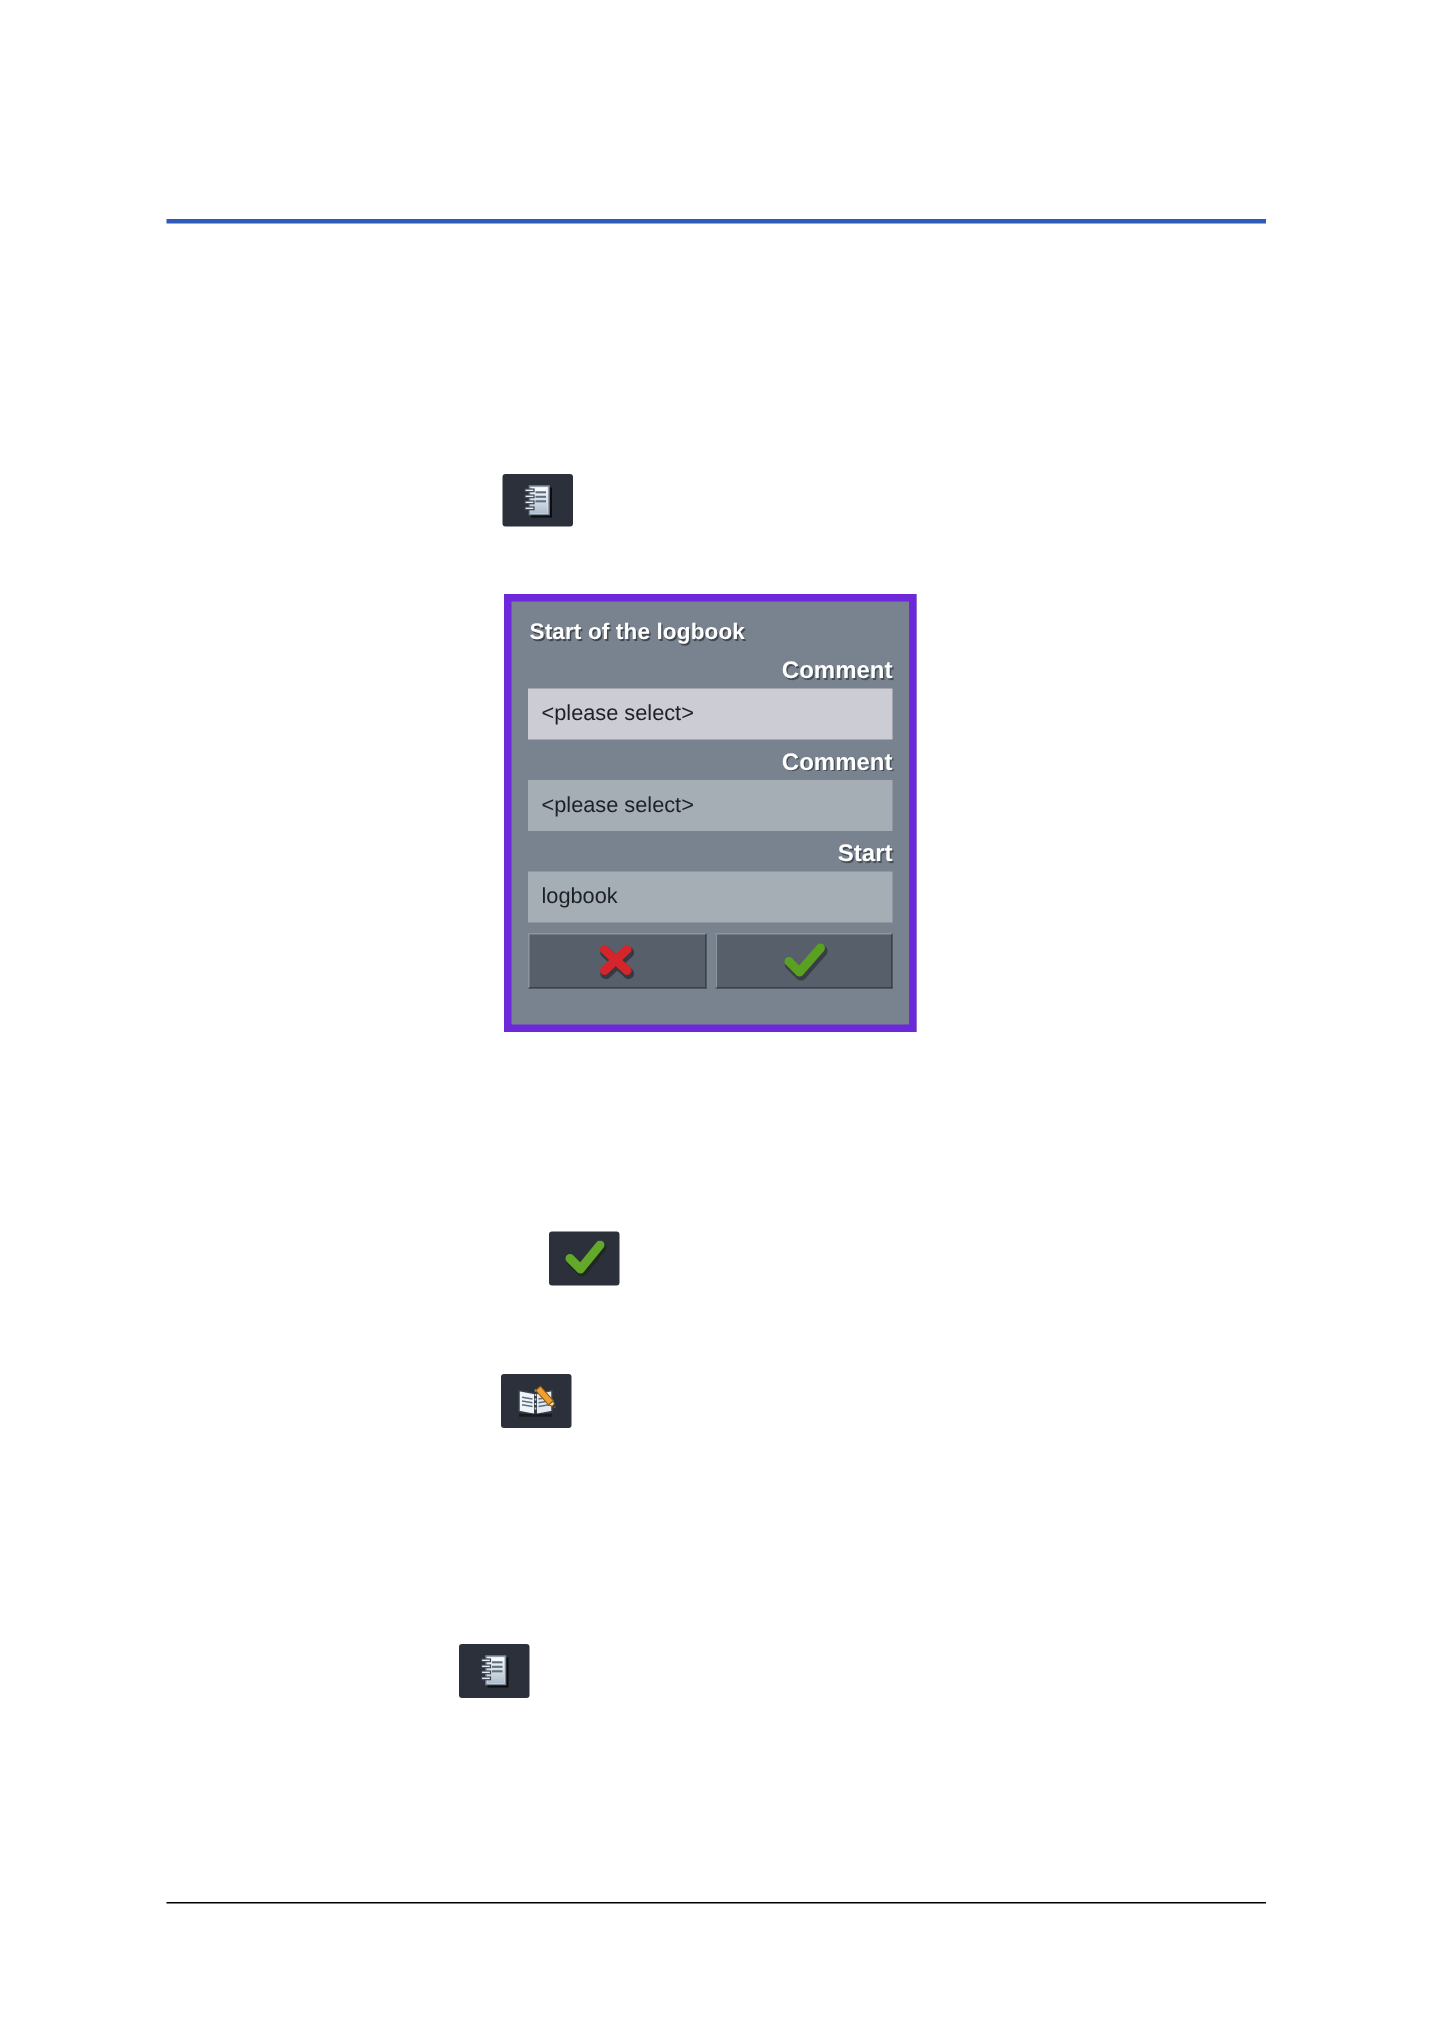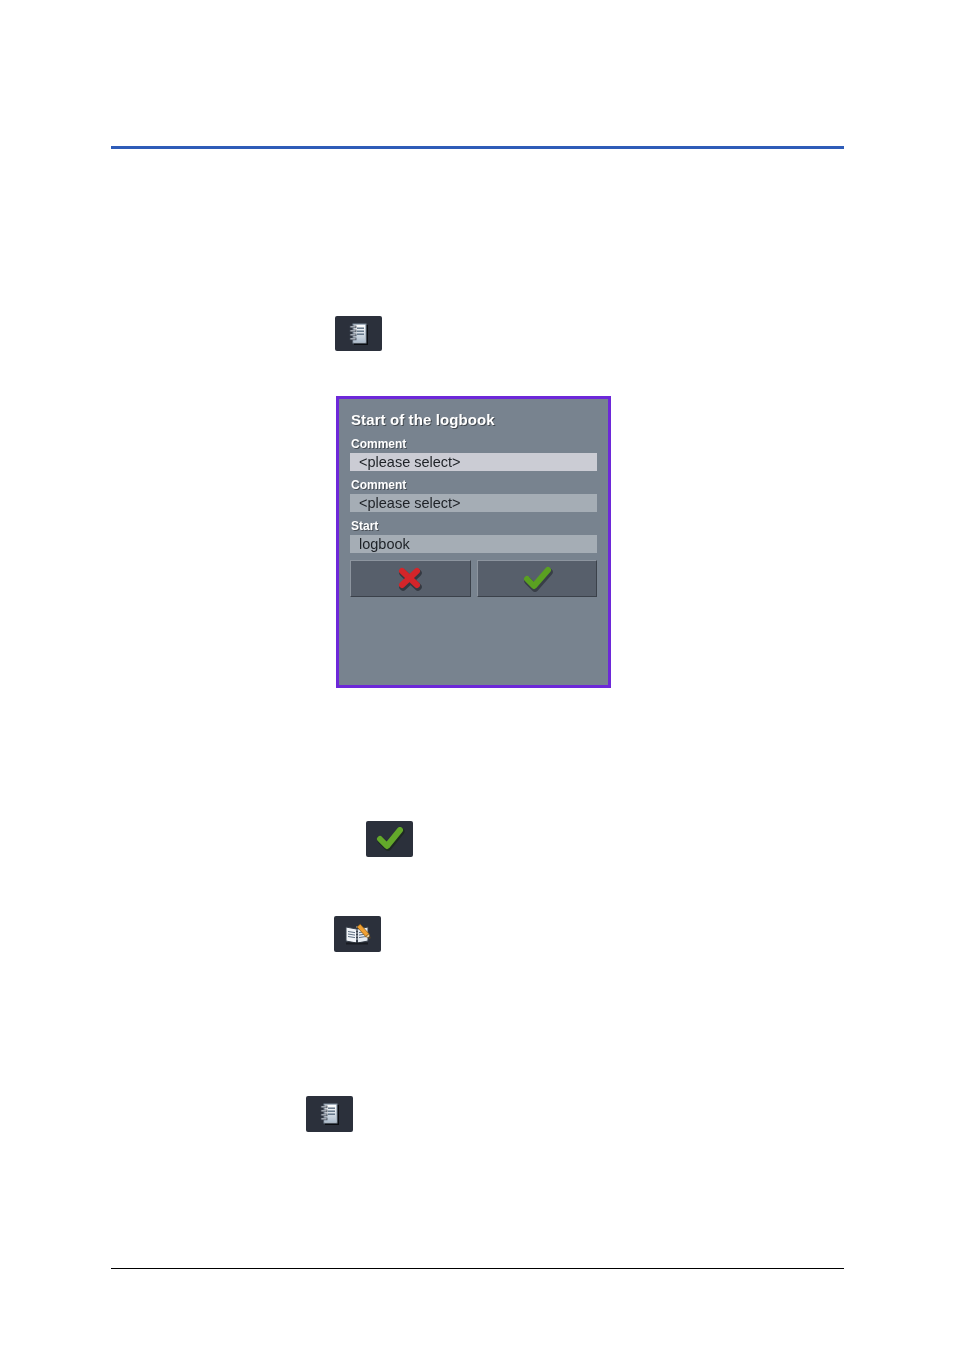--- a/index.html
+++ b/index.html
@@ -51,40 +51,41 @@
 
   
   .dialog {
     position: absolute;
     left: 336px;
     top: 396px;
     width: 275px;
     height: 292px;
     box-sizing: border-box;
     background: #78838f;
-    border: 3px solid #6d28d9;
+    border: 5px solid #6d28d9;
     padding: 8px 11px 0 11px;
   }
   .dialog-title {
     color: #ffffff;
     font-size: 15px;
     font-weight: bold;
     letter-spacing: 0.1px;
     margin: 4px 0 9px 1px;
     text-shadow: 1px 1px 0 rgba(0,0,0,0.45);
   }
   .field-label {
     color: #ffffff;
-    font-size: 12px;
+    font-size: 16px;
     font-weight: bold;
     margin: 0 0 2px 1px;
     text-shadow: 1px 1px 0 rgba(0,0,0,0.4);
+    text-align: right;
   }
   .field-box {
-    height: 18px;
+    height: 34px;
     display: flex;
     align-items: center;
     padding-left: 9px;
     box-sizing: border-box;
     font-size: 14.5px;
     color: #1d2126;
     margin-bottom: 7px;
   }
   .field-box.focused { background: #cbccd4; }
   .field-box.normal  { background: #a5adb5; }

